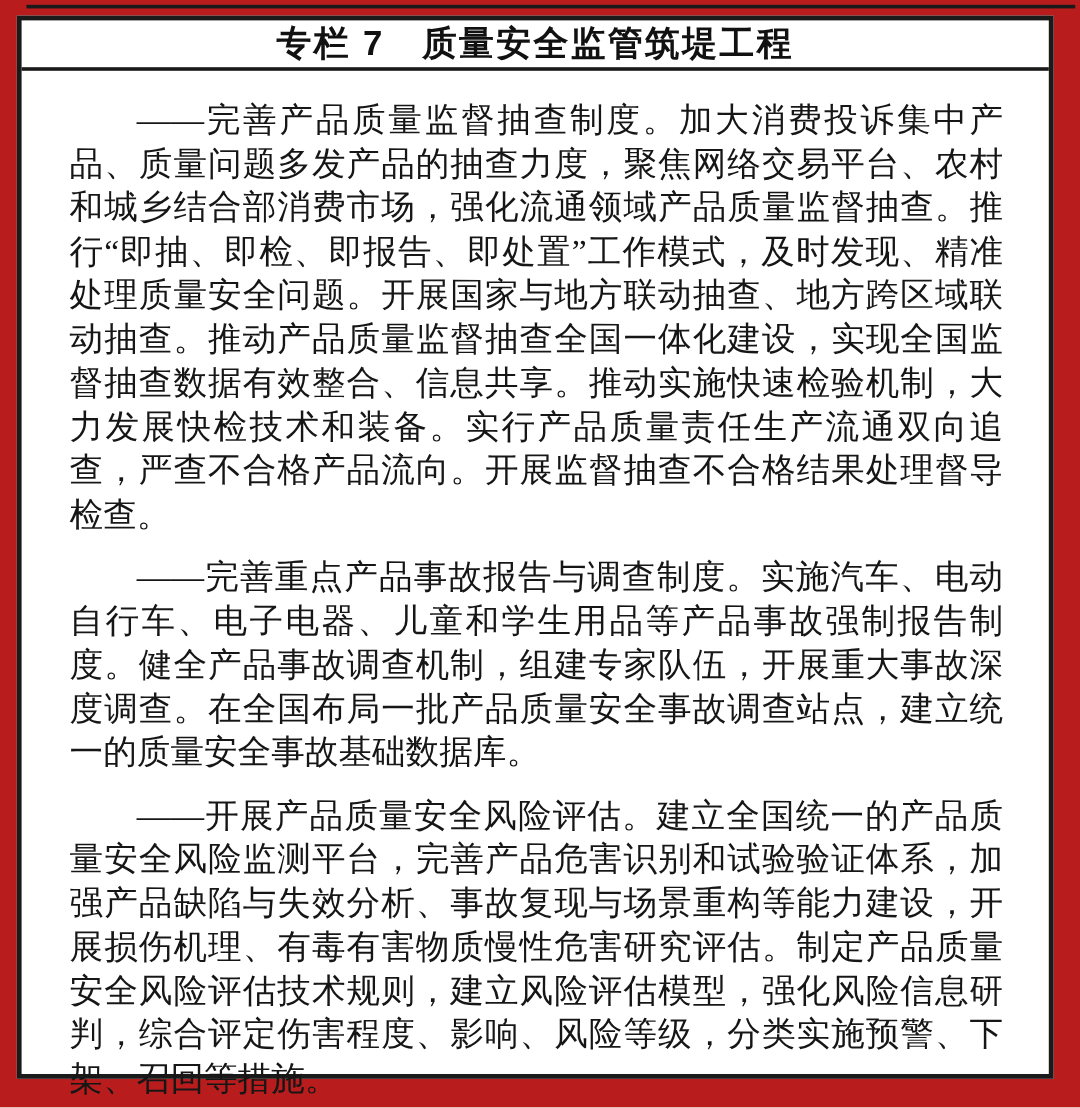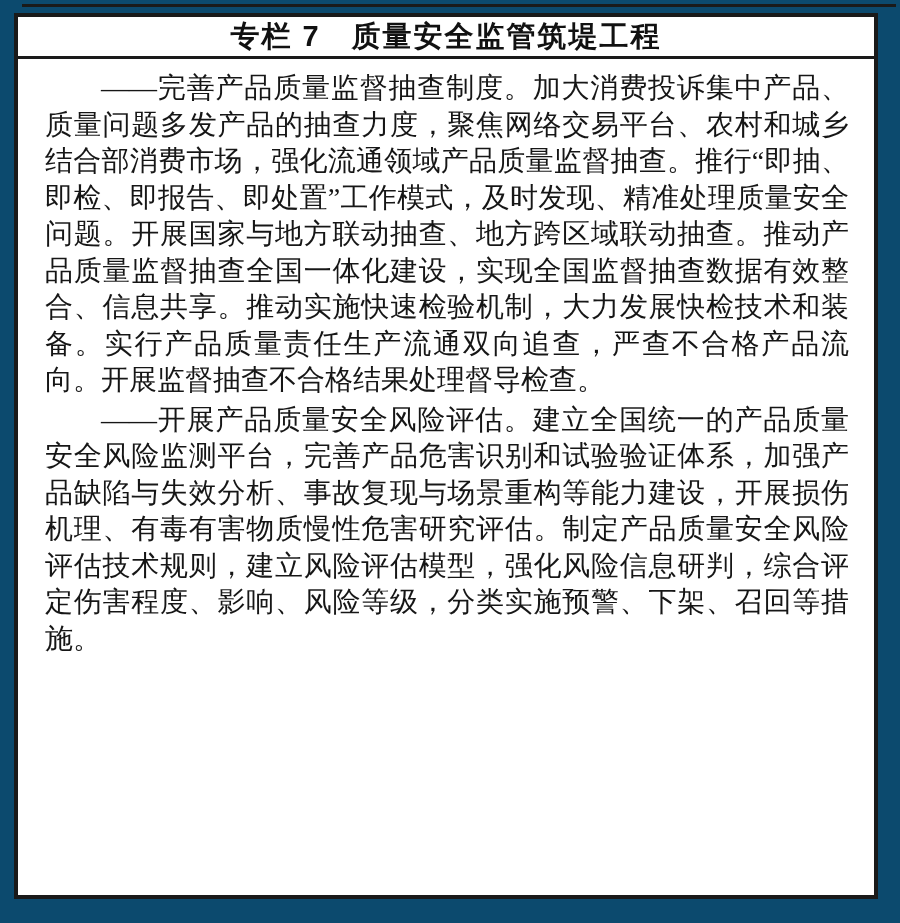--- a/index.html
+++ b/index.html
@@ -4,21 +4,21 @@
 <style>
   html, body {
     margin: 0;
     padding: 0;
     background: #ffffff;
   }
   .page {
     position: relative;
     width: 900px;
     height: 923px;
-    background: #0c4a6e;
+    background: #b91c1c;
     color: #151515;
     overflow: hidden;
   }
   .top-rule {
     position: absolute;
     left: 22px;
     top: 4px;
     width: 874px;
     height: 3px;
     background: #1a1a1a;
@@ -49,30 +49,31 @@
   .panel-body {
     padding: 8px 22px 0 24px;
     font-family: "Liberation Serif", serif;
     font-size: 28px;
     line-height: 36.5px;
     color: #161616;
     text-align: justify;
     text-justify: inter-ideograph;
   }
   .panel-body p {
-    margin: 3px;
+    margin: 16px;
     text-indent: 2em;
     word-break: break-all;
   }
 </style>
 </head>
 <body>
 
 <div class="page">
   <div class="top-rule"></div>
   <div class="panel">
     <div class="panel-title">专栏 7　质量安全监管筑堤工程</div>
     <div class="panel-body">
       <p>——完善产品质量监督抽查制度。加大消费投诉集中产品、质量问题多发产品的抽查力度，聚焦网络交易平台、农村和城乡结合部消费市场，强化流通领域产品质量监督抽查。推行“即抽、即检、即报告、即处置”工作模式，及时发现、精准处理质量安全问题。开展国家与地方联动抽查、地方跨区域联动抽查。推动产品质量监督抽查全国一体化建设，实现全国监督抽查数据有效整合、信息共享。推动实施快速检验机制，大力发展快检技术和装备。实行产品质量责任生产流通双向追查，严查不合格产品流向。开展监督抽查不合格结果处理督导检查。</p>
+      <p>——完善重点产品事故报告与调查制度。实施汽车、电动自行车、电子电器、儿童和学生用品等产品事故强制报告制度。健全产品事故调查机制，组建专家队伍，开展重大事故深度调查。在全国布局一批产品质量安全事故调查站点，建立统一的质量安全事故基础数据库。</p>
       <p>——开展产品质量安全风险评估。建立全国统一的产品质量安全风险监测平台，完善产品危害识别和试验验证体系，加强产品缺陷与失效分析、事故复现与场景重构等能力建设，开展损伤机理、有毒有害物质慢性危害研究评估。制定产品质量安全风险评估技术规则，建立风险评估模型，强化风险信息研判，综合评定伤害程度、影响、风险等级，分类实施预警、下架、召回等措施。</p>
     </div>
   </div>
 </div>
 
 </body></html>

